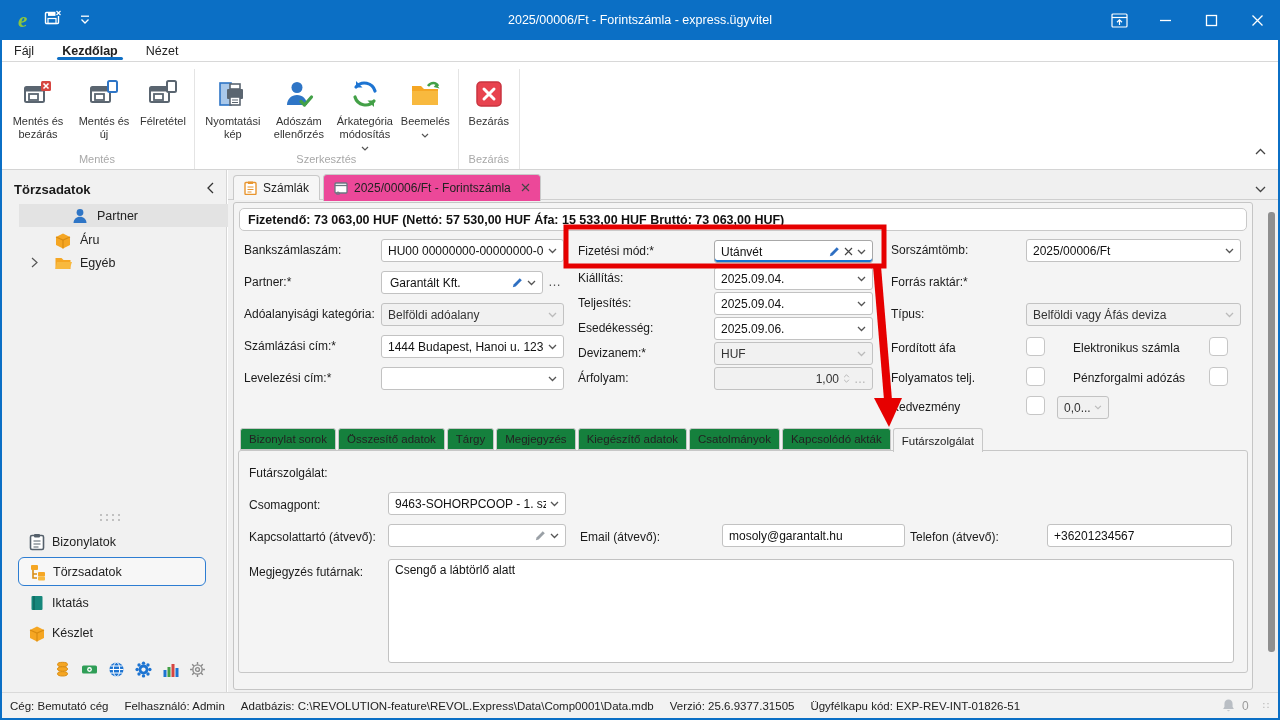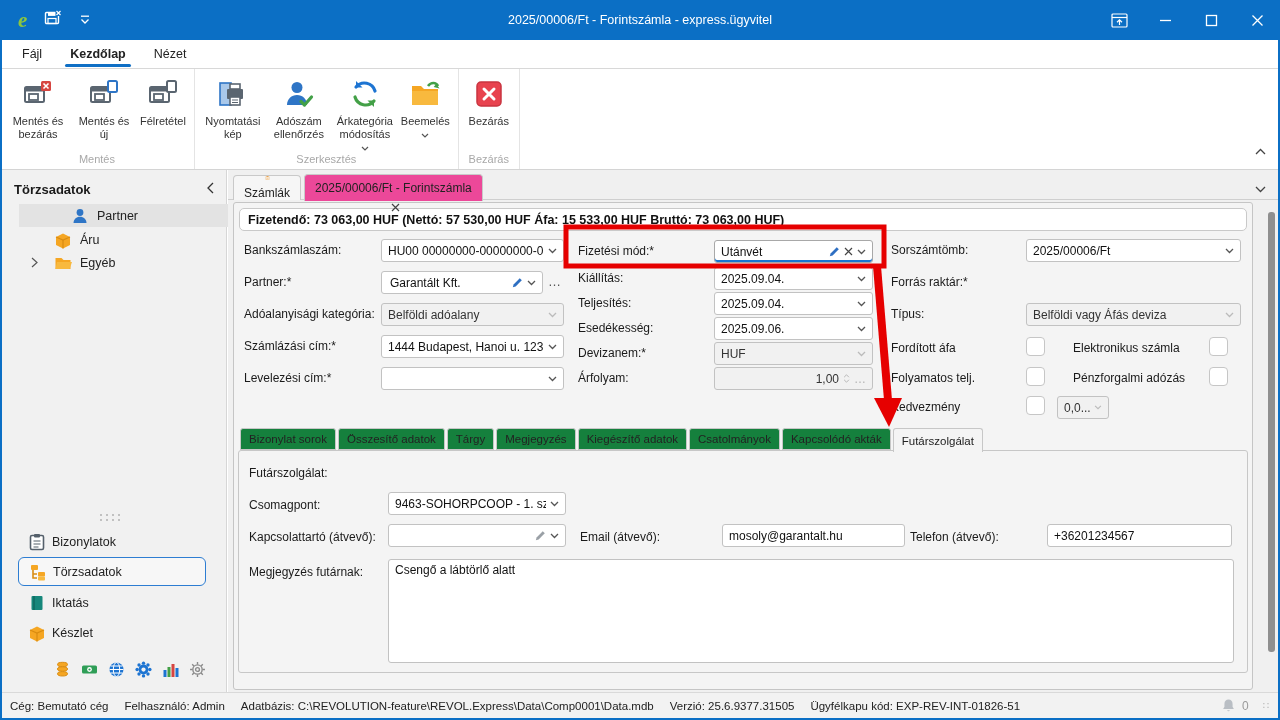--- a/index.html
+++ b/index.html
@@ -8,21 +8,21 @@
 
   
   .titlebar { position:absolute; top:0; left:0; right:0; height:40px; background:#0b6fc5; display:flex; align-items:center; color:#fff; }
   .qat { position:relative; z-index:2; display:flex; align-items:center; gap:16px; padding-left:18px; }
   .logo { font-style:italic; font-weight:bold; font-size:21px; color:#8dc63f; font-family:"Liberation Serif", serif; }
   .title { position:absolute; left:0; right:0; text-align:center; font-size:12.5px; z-index:1; }
   .wbtns { position:relative; z-index:2; margin-left:auto; display:flex; height:40px; }
   .wbtn { width:46px; height:40px; display:flex; align-items:center; justify-content:center; }
 
   
-  .menubar { position:absolute; top:40px; left:0; right:0; height:29px; background:#fff; border-bottom:1px solid #d8d8d8; display:flex; align-items:stretch; padding-left:8px; }
+  .menubar { position:absolute; top:40px; left:0; right:0; height:22px; background:#fff; border-bottom:1px solid #d8d8d8; display:flex; align-items:stretch; }
   .mtab { position:relative; display:flex; align-items:center; padding:0 14px; font-size:12.5px; color:#222; }
   .mtab.active { font-weight:bold; }
   .mtab.active::after { content:""; position:absolute; left:9px; right:9px; bottom:1px; height:3px; background:#0f6fc5; border-radius:2px; }
 
   
   .ribbon { position:absolute; top:69px; left:0; right:0; height:101px; background:#fff; border-bottom:1px solid #d4d4d4; display:flex; }
   .rgroup { position:relative; display:flex; align-items:flex-start; padding:7px 5px 18px 5px; border-right:1px solid #e4e4e4; }
   .glabel { position:absolute; bottom:4px; left:0; right:0; text-align:center; font-size:11px; color:#a8a8a8; }
   .rbtn { display:flex; flex-direction:column; align-items:center; gap:5px; padding:2px 3px; min-width:50px; max-width:66px; font-size:11px; line-height:1.18; text-align:center; color:#333; cursor:default; }
   .ricon { width:32px; height:32px; display:block; }
@@ -42,21 +42,21 @@
   .nav-row { position:absolute; left:18px; width:188px; height:26px; display:flex; align-items:center; padding-left:10px; font-size:12.5px; color:#222; }
   .nav-row.sel { border:1px solid #2d7dd2; border-radius:6px; background:#f7f7f7; height:29px; }
   .nicon { width:18px; height:18px; margin-right:6px; flex:none; }
   .sb-icons { position:absolute; top:486px; left:0; right:0; height:26px; display:flex; justify-content:flex-end; align-items:center; gap:10px; padding-right:20px; }
   .sbi { width:17px; height:17px; }
 
   
   .content { position:absolute; top:170px; left:228px; width:1052px; height:522px; background:#f0f0f0; }
   .tabrow-line { position:absolute; top:29px; left:0; right:0; height:1px; background:#cfcfcf; }
   .doctabs { position:absolute; top:3px; left:5px; height:27px; display:flex; align-items:flex-end; gap:3px; z-index:2; }
-  .dtab { height:25px; display:flex; align-items:center; gap:6px; padding:0 10px; font-size:12px; color:#222; border:1px solid #c9c9c9; border-bottom:none; border-radius:4px 4px 0 0; background:#f6f6f6;flex-direction:column; }
+  .dtab { height:25px; display:flex; align-items:center; gap:6px; padding:0 10px; font-size:12px; color:#222; border:1px solid #c9c9c9; border-bottom:none; border-radius:4px 4px 0 0; background:#f6f6f6; }
   .dtab.active { background:#ec4899; height:27px; margin-bottom:-1px; }
   .dtab-close { margin-left:4px; }
   .doctabs-chev { position:absolute; top:9px; right:14px; z-index:2; }
 
   .panel { position:absolute; top:32px; left:5px; width:1020px; height:488px; background:#f4f4f4; border:1px solid #c5c5c5; border-radius:3px; }
   .summary { position:absolute; top:5px; left:5px; right:5px; height:23px; background:#fff; border:1px solid #c9c9c9; border-radius:5px; display:flex; align-items:center; padding:8px 8px; font-weight:bold; font-size:12.5px; color:#111; white-space:nowrap; overflow:hidden; }
 
   .lbl { position:absolute; font-size:12px; color:#1a1a1a; line-height:21px; white-space:nowrap; }
   .fld { position:absolute; height:23px; background:#fff; border:1px solid #c2c2c2; border-radius:3px; display:flex; align-items:center; gap:4px; padding:0 6px; font-size:12px; color:#111; }
   .fld .val { flex:1; white-space:nowrap; overflow:hidden; }

